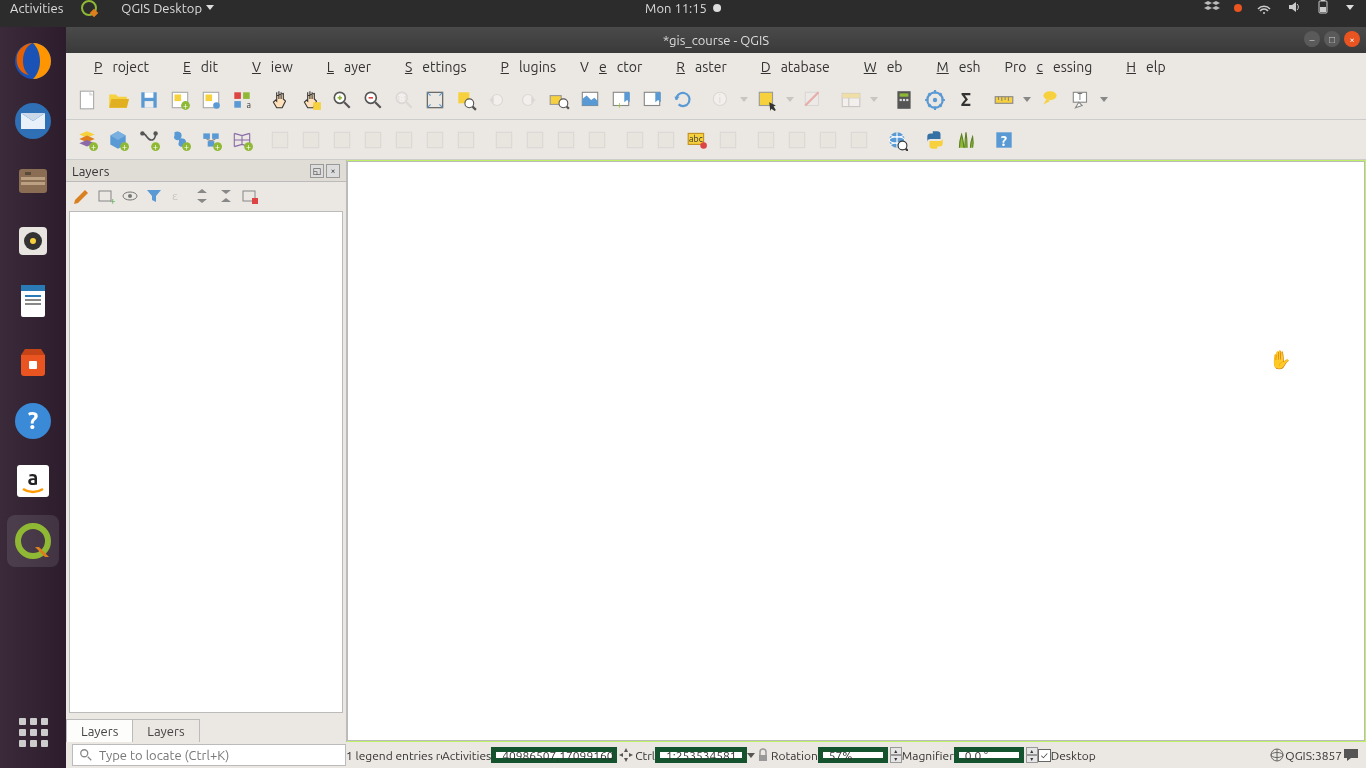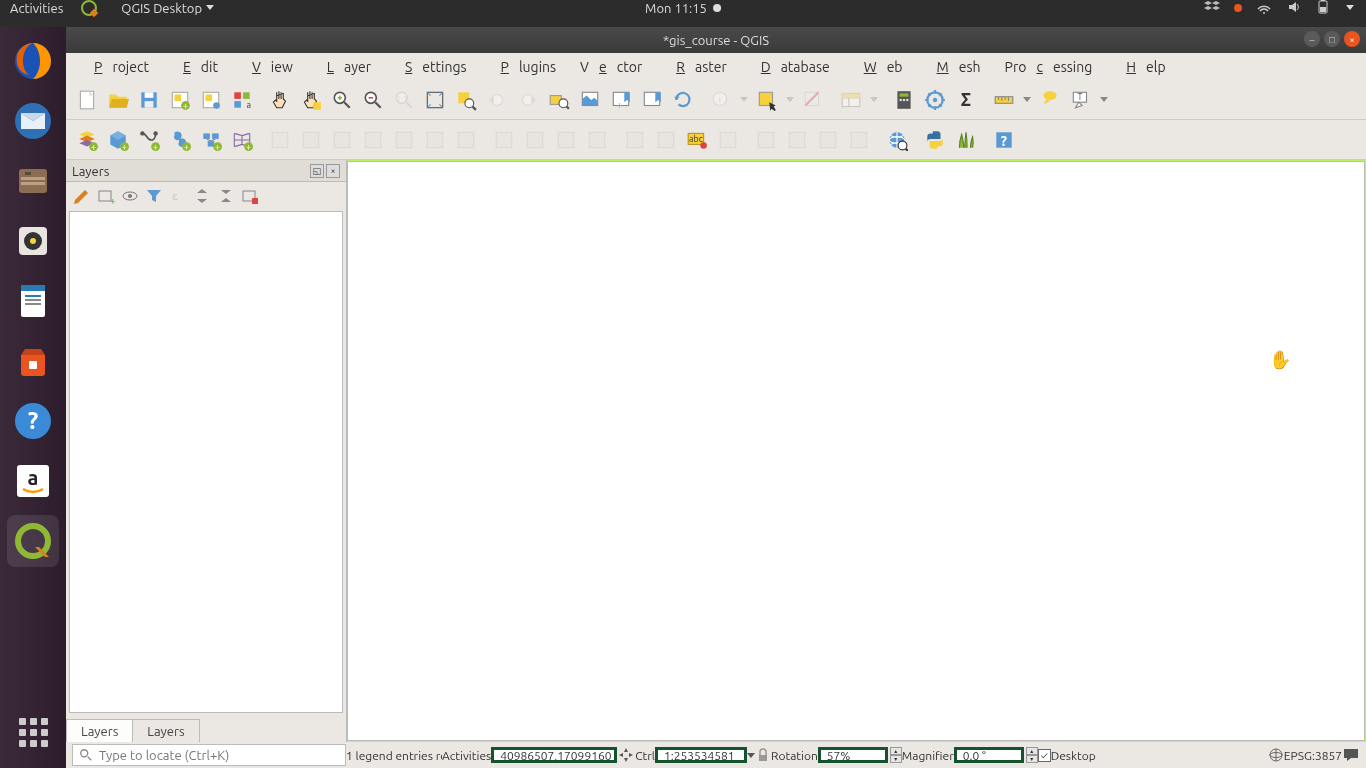--- a/index.html
+++ b/index.html
@@ -35,21 +35,21 @@
 .panel-hdr .pb { width:14px; height:14px; border:1px solid #999; font-size:9px; display:flex; align-items:center; justify-content:center; background:#ddd; }
 .panel-tb { height:28px; display:flex; align-items:center; gap:4px; padding:0 6px; }
 .panel-tb .pt { width:20px; height:20px; }
 .panel-body { flex:1; background:#fff; border:1px solid #bbb; margin:1px 3px; }
 .tabrow { height:28px; display:flex; align-items:flex-end; background:#ebe7e2; }
 .tab { padding:4px 14px; font-size:13px; color:#444; background:#ebe7e2; border:1px solid #bbb; border-bottom:none; margin-right:-1px; }
 .tab.active { background:#fdfdfc; }
 .canvas { flex:1; background:#fff; border:1px solid #bbb; margin:1px 1px 1px 0; position:relative; }
 .locator { flex:0 0 274px; height:22px; border:1px solid #bbb; background:#fff; display:flex; align-items:center; padding:0 6px; gap:6px; color:#777; font-size:13px; }
 .statusbar { height:26px; display:flex; align-items:center; background:#ebe7e2; font-size:12px; color:#333; padding:0 6px; }
-.sb-field { height:16px; border:3px solid #14532d; background:#fff; padding:2px 6px; display:flex; align-items:center; font-size:12px; }
+.sb-field { height:16px; border:5px solid #14532d; background:#fff; padding:2px 6px; display:flex; align-items:center; font-size:12px; }
 .sb-label { font-size:12px; }
 .spin-btns { display:flex; flex-direction:column; margin-left:2px; }
 .spin-btns div { width:12px; height:8px; border:1px solid #999; background:#e5e5e5; font-size:6px; line-height:6px; text-align:center; }
 .chk { width:13px; height:13px; border:1px solid #666; background:#fff; display:inline-flex; align-items:center; justify-content:center; font-size:10px; color:#333; }
 .icon-svg { width:100%; height:100%; }
 .grid9 { display:grid; grid-template-columns:repeat(3,7px); grid-template-rows:repeat(3,7px); gap:4px; }
 .grid9 div { background:#ccc; border-radius:1px; }
 .cursor-pan { position:absolute; top:187px; right:72px; font-size:18px; color:#333; }
 </style>
 </head>
@@ -696,18 +696,18 @@
         <div>▾</div>
       </div>
     <span class="chk">✓</span>
     <span class="sb-label">Desktop</span>
     <span style="flex:1"></span>
     <svg width="16" height="16" viewBox="0 0 16 16">
         <circle cx="8" cy="8" r="6" fill="none" stroke="#666"></circle>
         <ellipse cx="8" cy="8" rx="6" ry="2.5" fill="none" stroke="#666"></ellipse>
         <line x1="8" y1="2" x2="8" y2="14" stroke="#666"></line>
       </svg>
-    <span class="sb-label">EPSG:3857</span>
+    <span class="sb-label">QGIS:3857</span>
     <svg width="18" height="18" viewBox="0 0 18 18">
         <path fill="#555" d="M2 3h14v9H9l-4 3v-3H2z"></path>
       </svg>
   </div>
 </div>
 
 </body></html>

